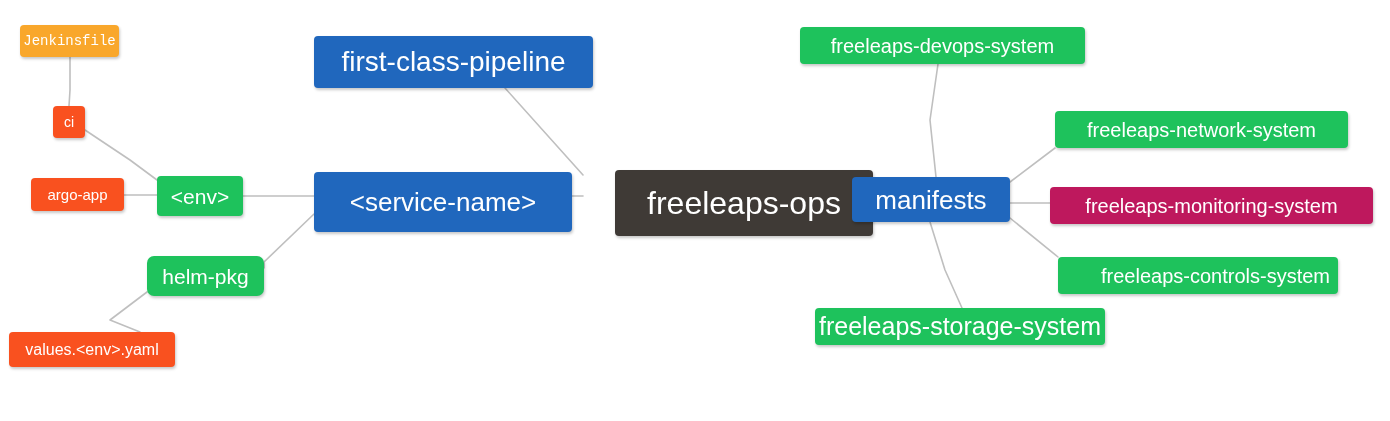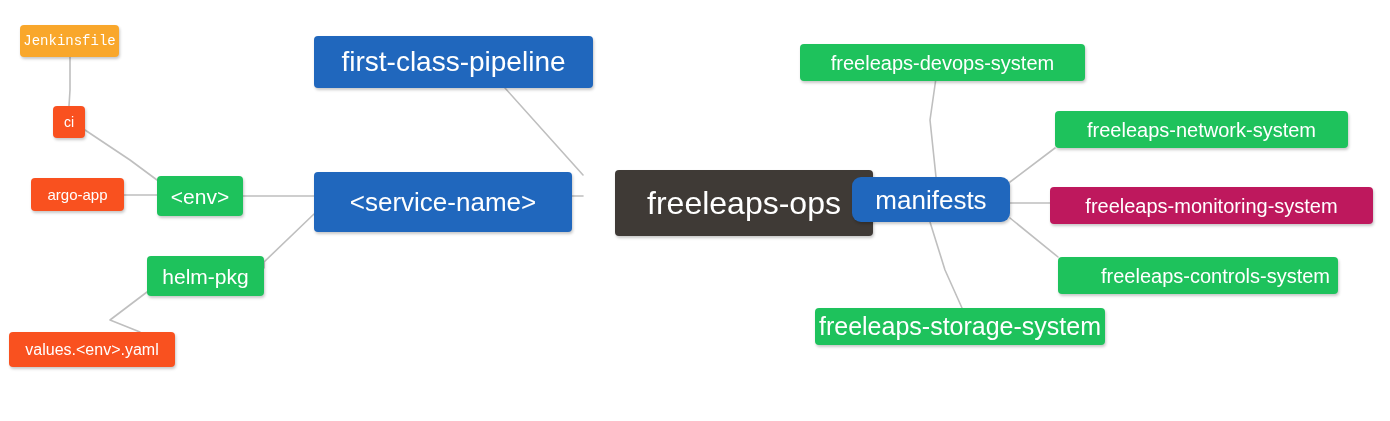--- a/index.html
+++ b/index.html
@@ -70,39 +70,39 @@
       </div>
       <div class="node" style="left: 53px; top: 106px; width: 32px; height: 32px; background: rgb(249, 81, 31); font-size: 14px;">
         <span>ci</span>
       </div>
       <div class="node" style="left: 31px; top: 178px; width: 93px; height: 33px; background: rgb(249, 81, 31); font-size: 15px;">
         <span>argo-app</span>
       </div>
       <div class="node" style="left: 157px; top: 176px; width: 86px; height: 40px; background: rgb(30, 194, 92); font-size: 21px;">
         <span>&lt;env&gt;</span>
       </div>
-      <div class="node" style="left: 147px; top: 256px; width: 117px; height: 40px; background: rgb(30, 194, 92); font-size: 21px;">
+      <div class="node" style="left: 147px; top: 256px; width: 117px; height: 40px; background: rgb(30, 194, 92); font-size: 21px; border-radius: 7px;">
         <span>helm-pkg</span>
       </div>
       <div class="node" style="left: 9px; top: 332px; width: 166px; height: 35px; background: rgb(249, 81, 31); font-size: 16px;">
         <span>values.&lt;env&gt;.yaml</span>
       </div>
       <div class="node" style="left: 314px; top: 36px; width: 279px; height: 52px; background: rgb(32, 103, 189); font-size: 28px;">
         <span>first-class-pipeline</span>
       </div>
       <div class="node" style="left: 314px; top: 172px; width: 258px; height: 60px; background: rgb(32, 103, 189); font-size: 26px;">
         <span>&lt;service-name&gt;</span>
       </div>
       <div class="node" style="left: 583px; top: 170px; width: 258px; height: 66px; background: rgb(63, 58, 54); font-size: 32px; margin-left: 32px;">
         <span>freeleaps-ops</span>
       </div>
-      <div class="node" style="left: 852px; top: 177px; width: 158px; height: 45px; background: rgb(32, 103, 189); font-size: 26px; border-radius: 9px;">
+      <div class="node" style="left: 852px; top: 177px; width: 158px; height: 45px; background: rgb(32, 103, 189); font-size: 26px;">
         <span>manifests</span>
       </div>
-      <div class="node" style="left: 800px; top: 44px; width: 285px; height: 37px; background: rgb(30, 194, 92); font-size: 20px;">
+      <div class="node" style="left: 800px; top: 27px; width: 285px; height: 37px; background: rgb(30, 194, 92); font-size: 20px;">
         <span>freeleaps-devops-system</span>
       </div>
       <div class="node" style="left: 1055px; top: 111px; width: 293px; height: 37px; background: rgb(30, 194, 92); font-size: 20px;">
         <span>freeleaps-network-system</span>
       </div>
       <div class="node" style="left: 1050px; top: 187px; width: 323px; height: 37px; background: #be185d; font-size: 20px;">
         <span>freeleaps-monitoring-system</span>
       </div>
       <div class="node" style="left: 1058px; top: 257px; width: 280px; height: 37px; background: rgb(30, 194, 92); font-size: 20px; padding-left: 35px;">
         <span>freeleaps-controls-system</span>

